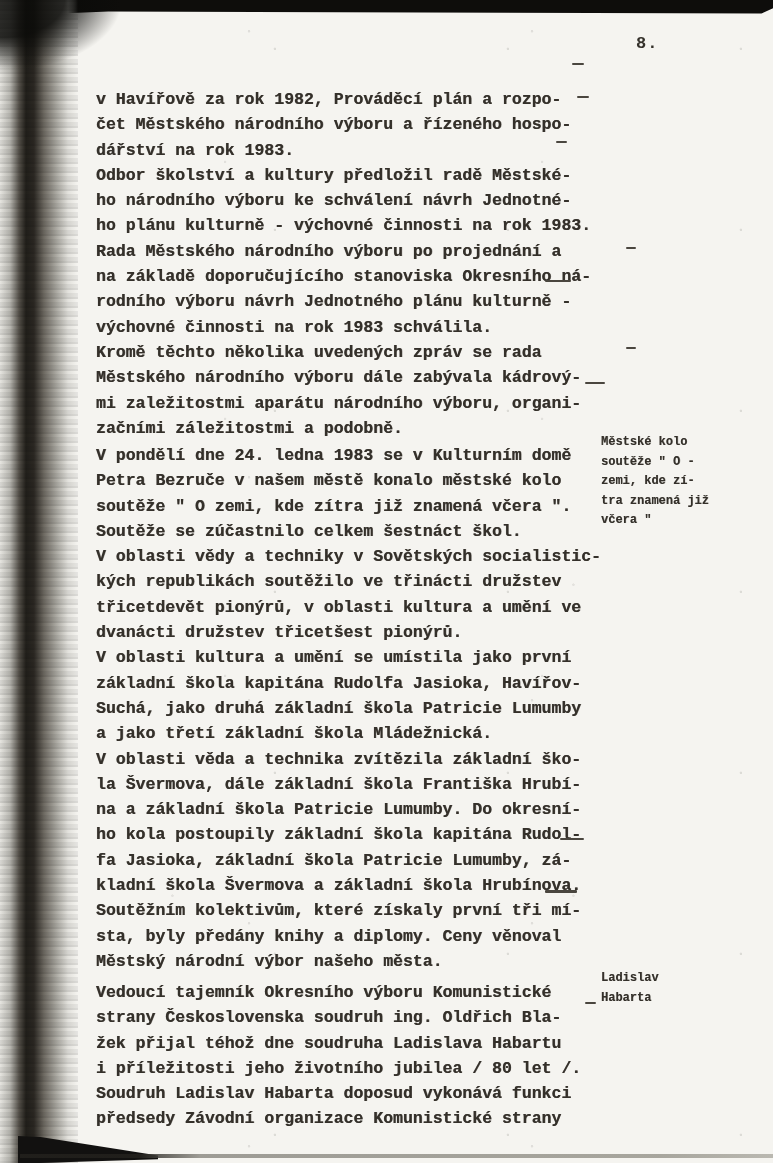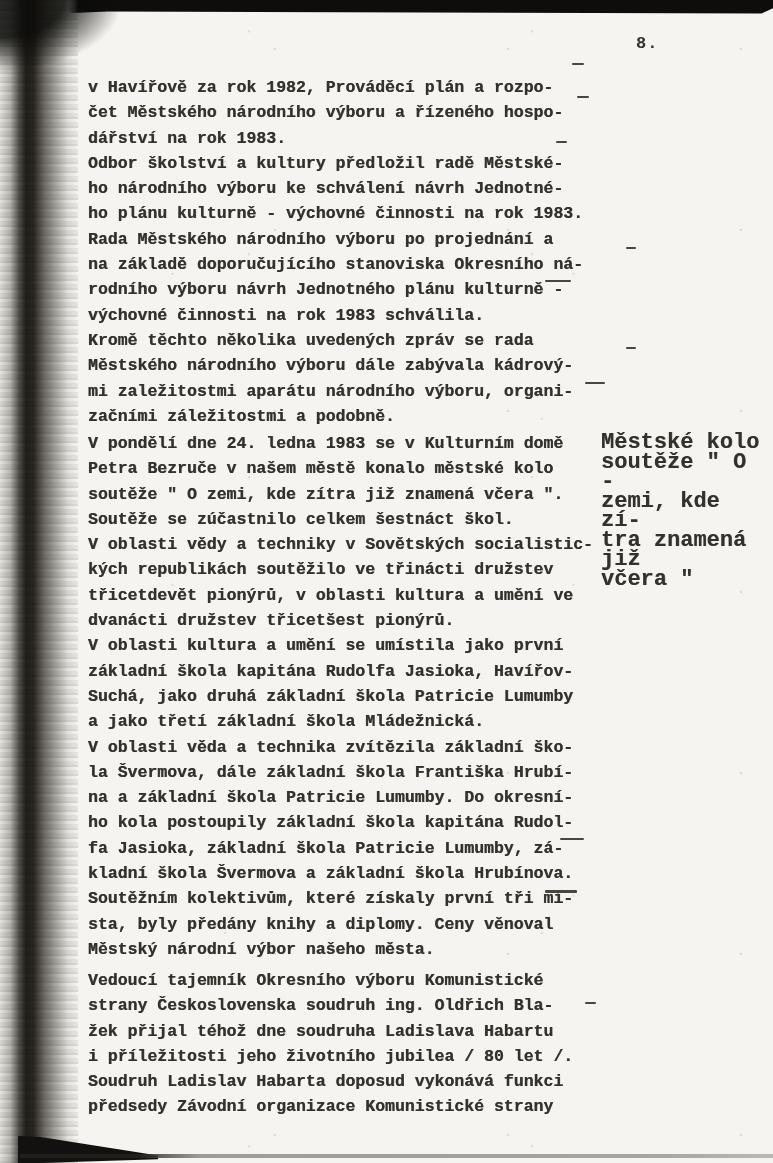--- a/index.html
+++ b/index.html
@@ -56,31 +56,32 @@
   .bottom-edge{
     position:absolute;left:20px;top:1154px;width:753px;height:4px;
     background:linear-gradient(to right,#23211d 0 120px,#8e8c85 180px,#9a988f 85%,#b0aea6 100%);
     opacity:.85;
   }
   .page-number{
     position:absolute;left:636px;top:34px;
     font-size:17px;font-weight:700;letter-spacing:1px;
   }
   .para{
-    position:absolute;left:88px;width:540px;
+    position:absolute;left:96px;width:540px;
     font-size:16.5px;line-height:25.3px;font-weight:700;
     white-space:pre-line;
     text-shadow:0.4px 0.4px 0.5px rgba(52,48,42,.55), -0.2px 0 0.4px rgba(52,48,42,.3);
+    margin-top:12px;
   }
   .p1{top:75px;}
   .p2{top:431px;}
   .p3{top:968px;}
   .note{
     position:absolute;left:601px;width:170px;
-    font-size:22px;line-height:19.5px;font-weight:700;
+    font-size:12px;line-height:19.5px;font-weight:700;
     white-space:pre-line;
     text-shadow:0.4px 0.4px 0.5px rgba(52,48,42,.5);
   }
   .n1{top:433px;}
   .n2{top:969px;}
   
   .artifact{position:absolute;background:#4a463f;height:2px;border-radius:1px;}
   .a1{left:572px;top:63px;width:12px;}
   .a2{left:577px;top:96px;width:12px;}
   .a3{left:556px;top:141px;width:11px;}
@@ -145,20 +146,22 @@
 žek přijal téhož dne soudruha Ladislava Habartu
 i příležitosti jeho životního jubilea / 80 let /.
 Soudruh Ladislav Habarta doposud vykonává funkci
 předsedy Závodní organizace Komunistické strany</div>
 
   <div class="note n1">Městské kolo
 soutěže " O -
 zemi, kde zí-
 tra znamená již
 včera "</div>
+  <div class="note n2">Ladislav
+Habarta</div>
 
   <div class="artifact a1"></div>
   <div class="artifact a2"></div>
   <div class="artifact a3"></div>
   <div class="artifact a4"></div>
   <div class="artifact a5"></div>
   <div class="artifact a6"></div>
   <div class="artifact a7"></div>
   <div class="artifact a8"></div>
   <div class="artifact a9"></div>

